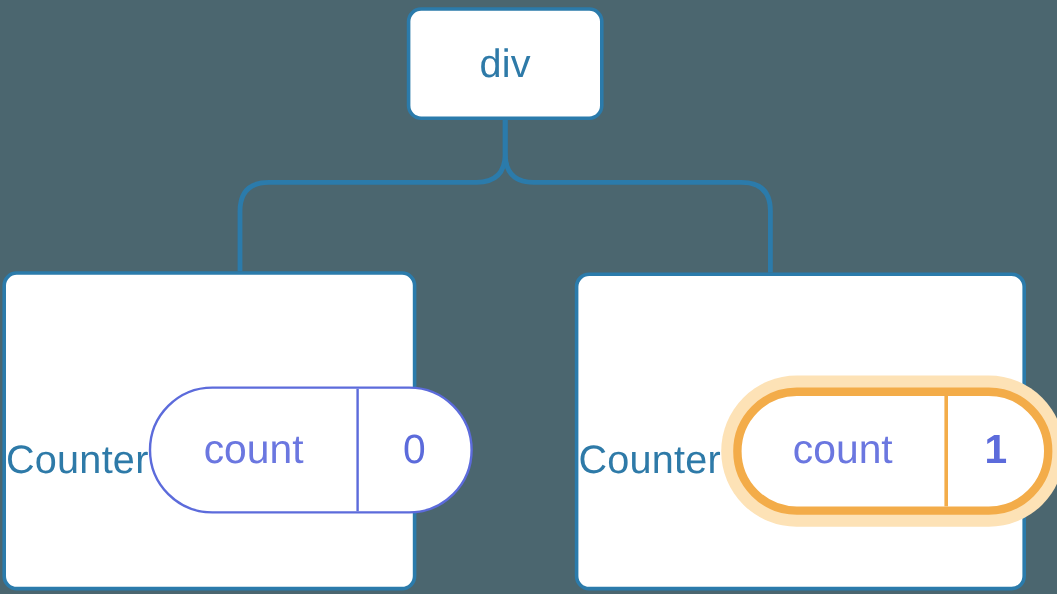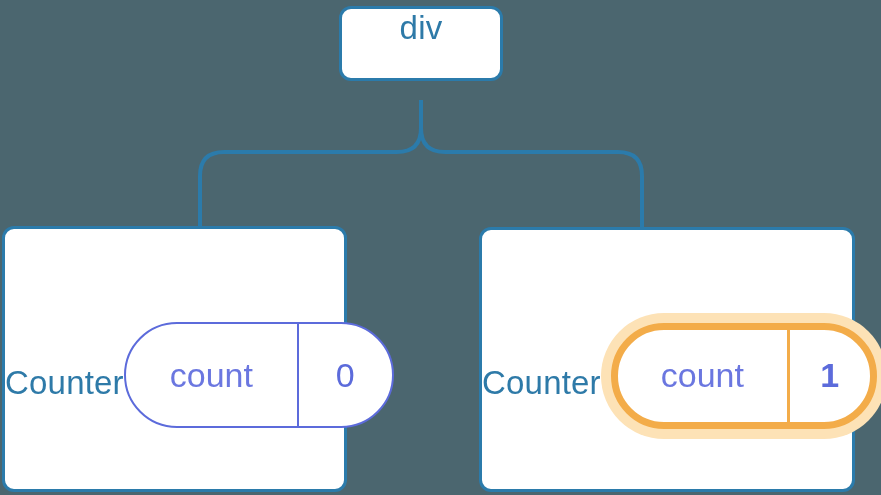--- a/index.html
+++ b/index.html
@@ -31,22 +31,23 @@
     position: absolute;
     background: #ffffff;
     border: 3px solid #2b7bab;
     border-radius: 12px;
     box-sizing: border-box;
   }
   .node-root {
     left: 339px;
     top: 6px;
     width: 164px;
-    height: 75px;
+    height: 94px;
     display: flex;
+    align-items: center;
     justify-content: center;
   }
   .node-root .node-title {
     font-size: 33px;
     color: #2e7aa8;
     letter-spacing: .2px;
   }
 
   .node-child {
     display: flex;

